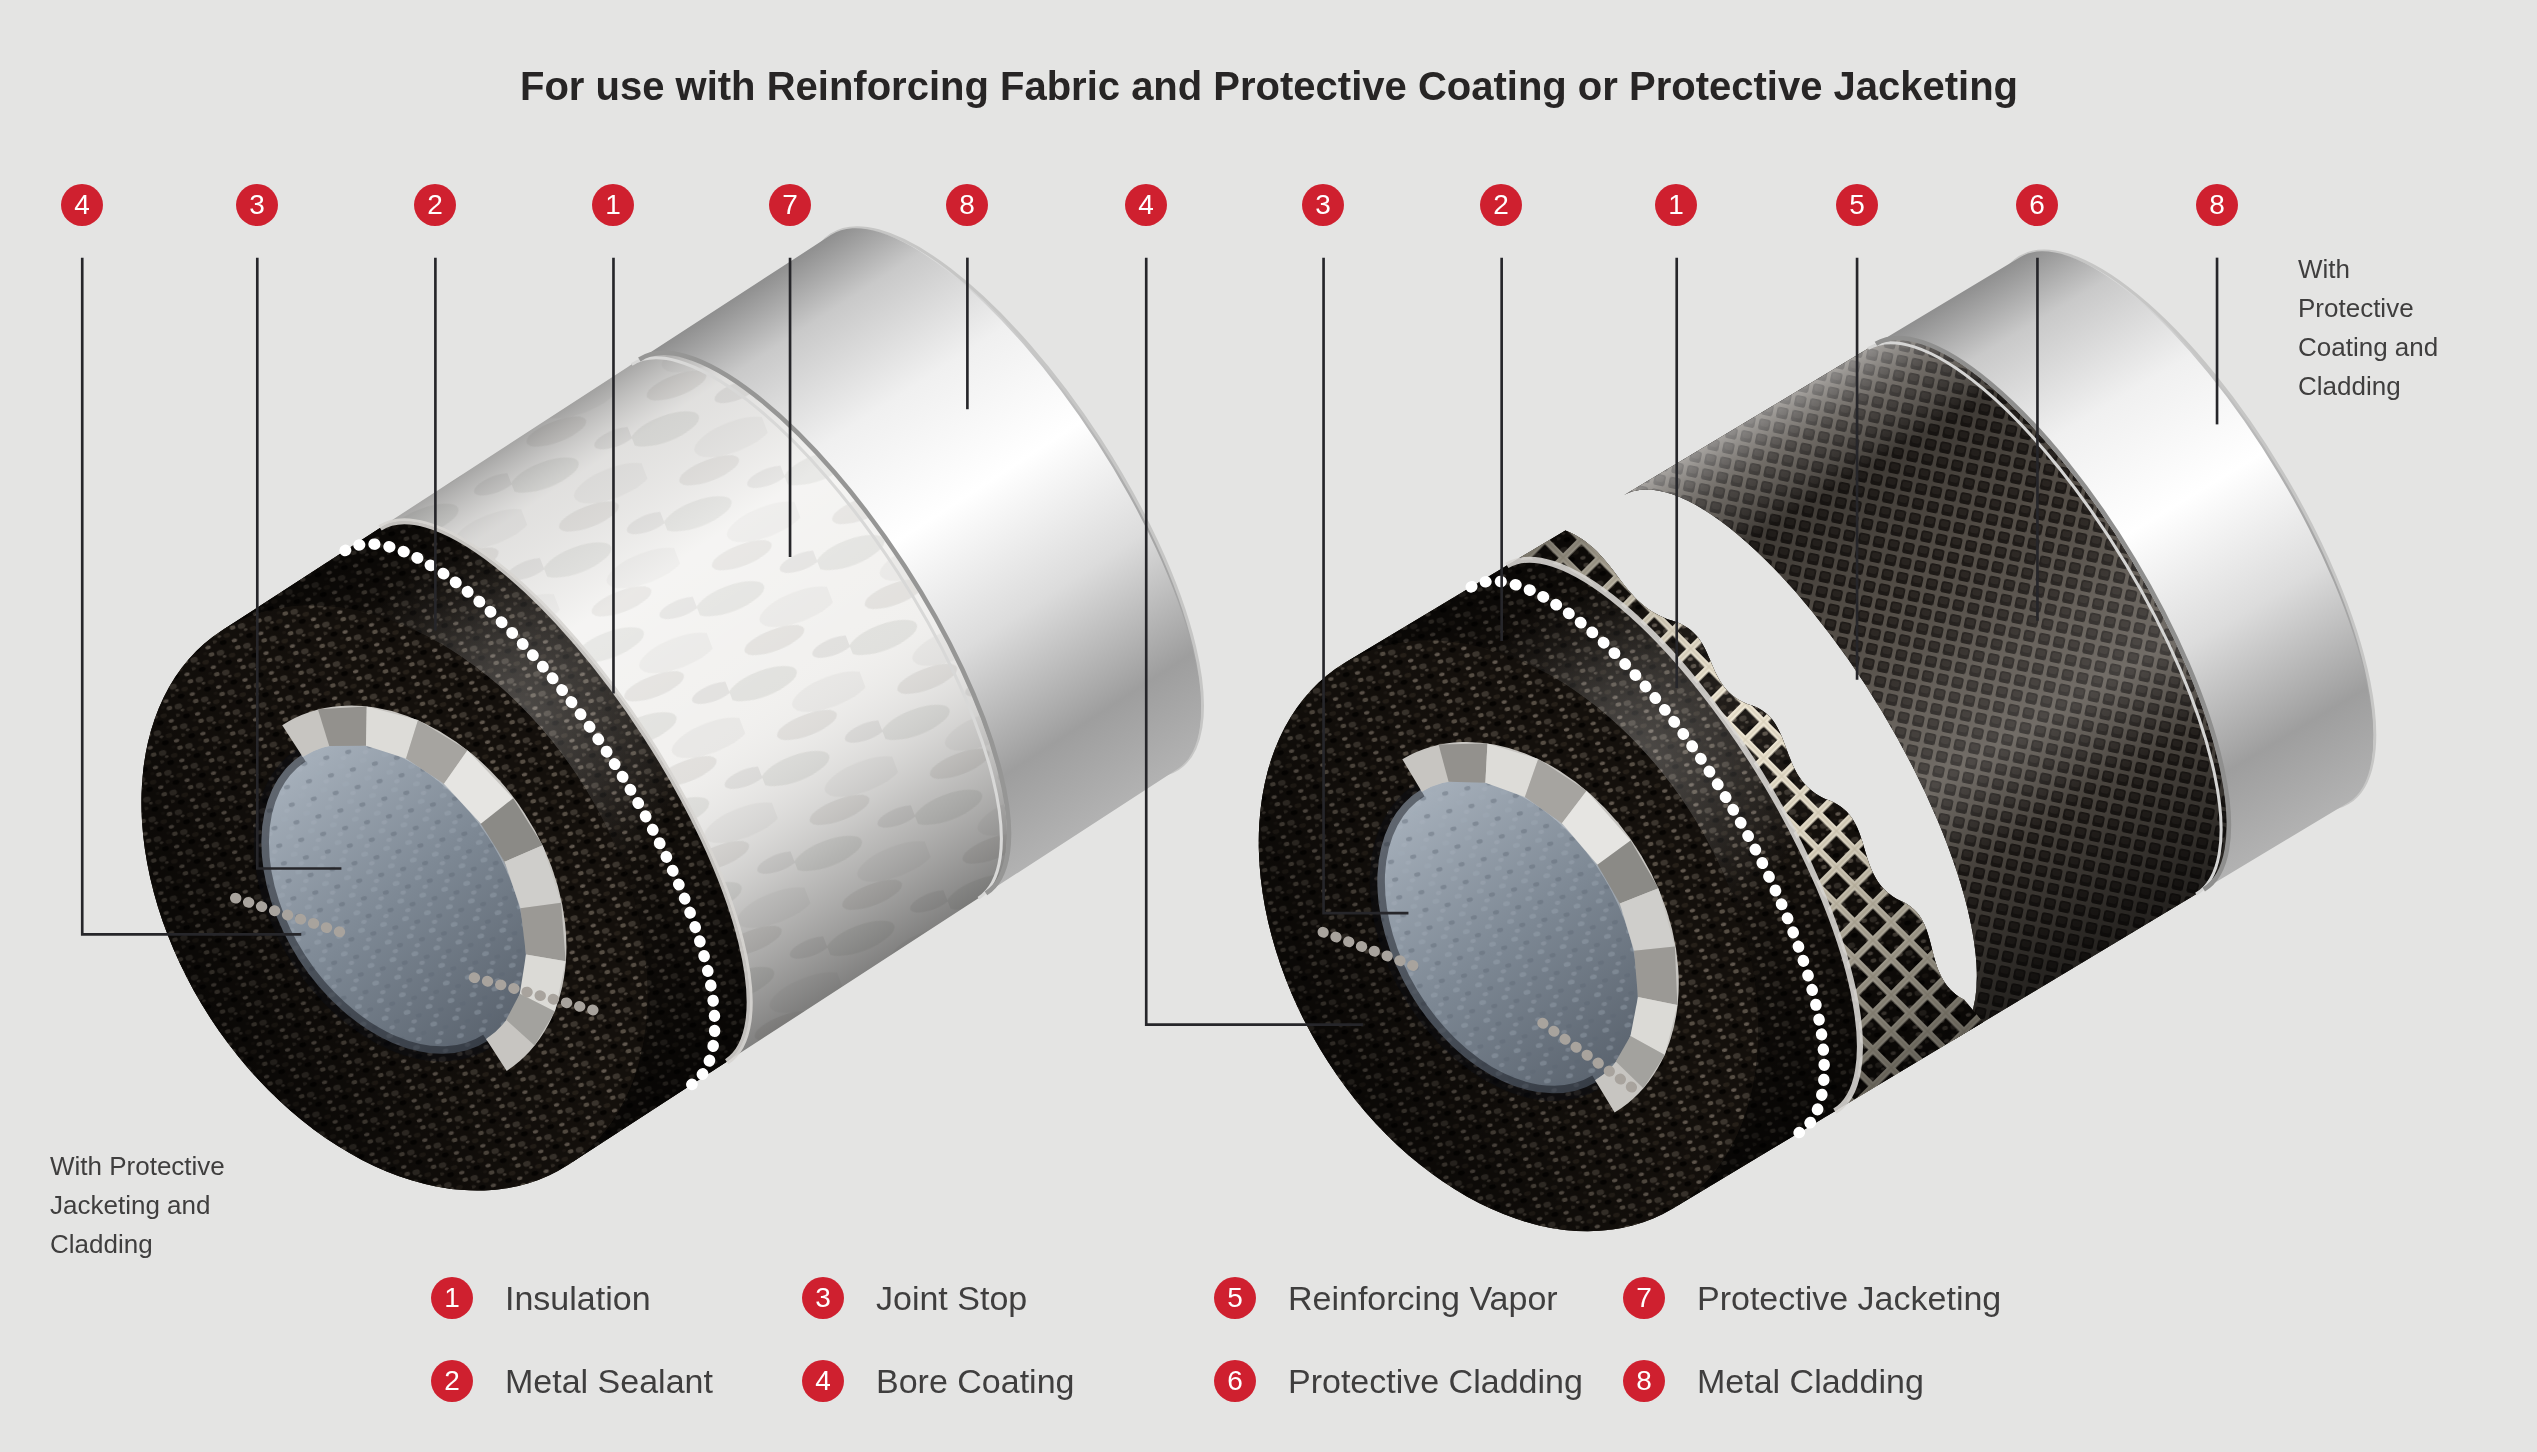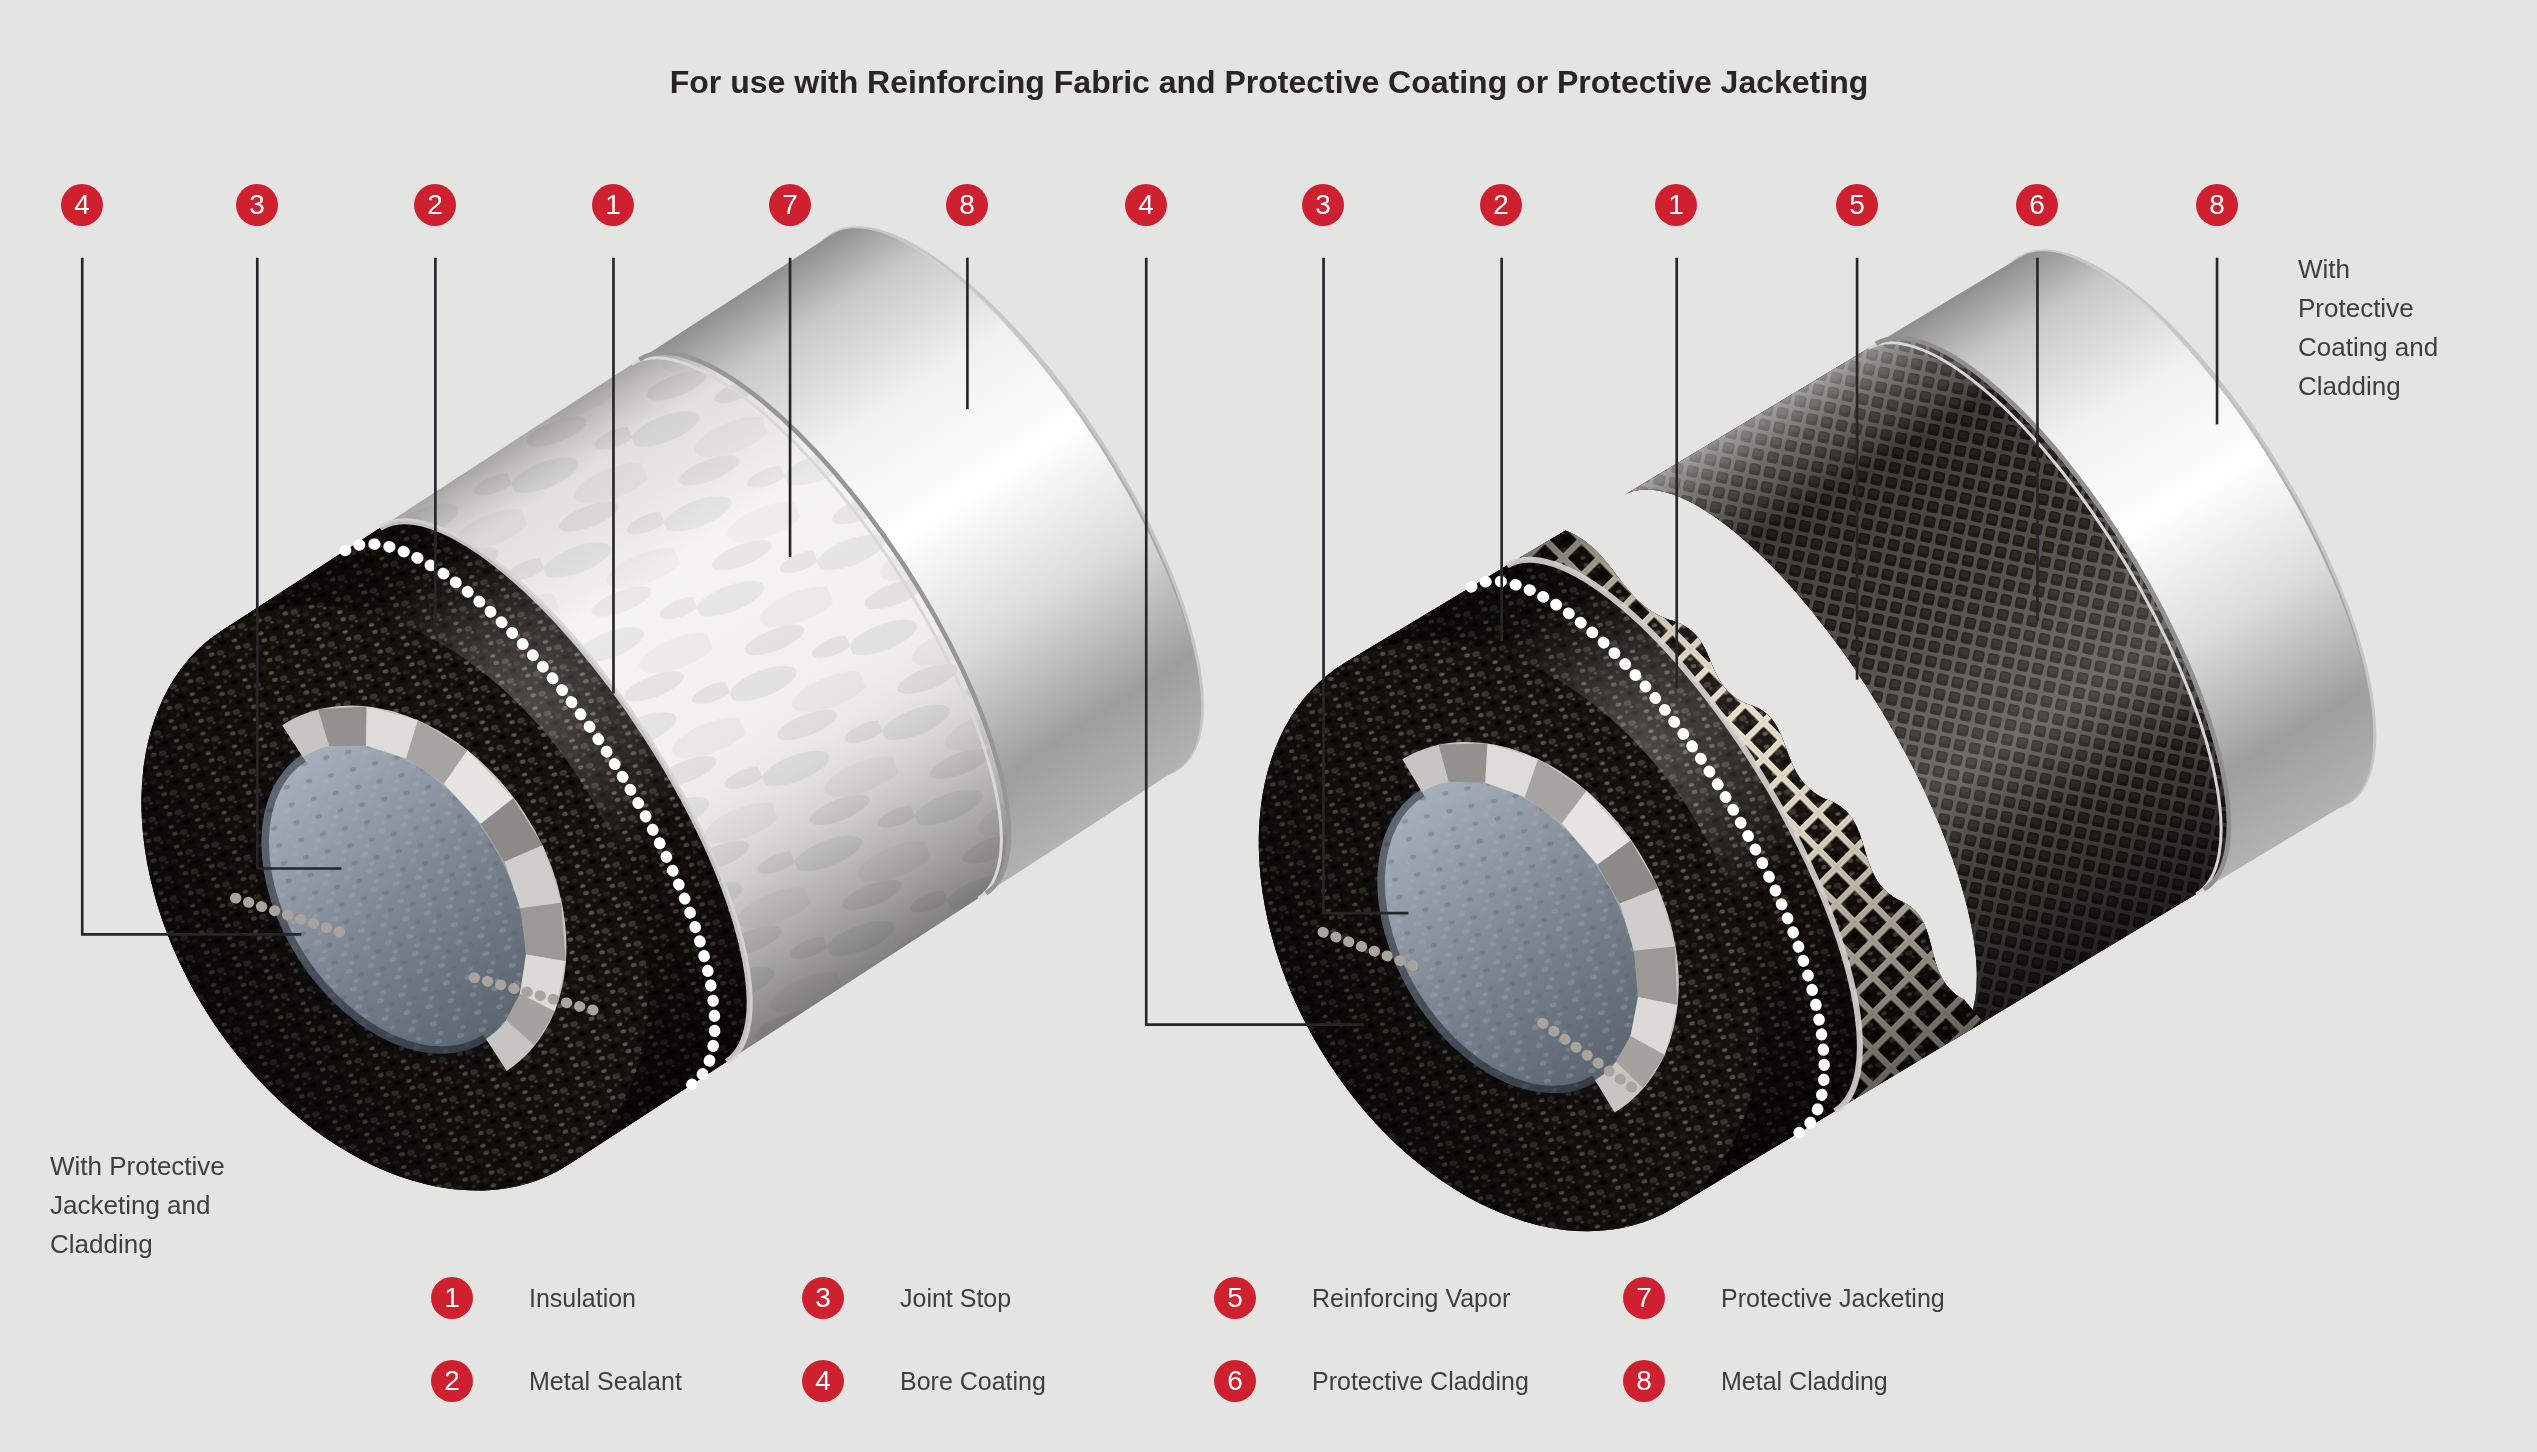--- a/index.html
+++ b/index.html
@@ -3,21 +3,21 @@
 <meta charset="utf-8">
 <style>
   html,body{margin:0;padding:0;background:#cfcfcf;}
   .stage{
     position:relative;width:2538px;height:1452px;overflow:hidden;
     background:var(--bg,#e4e4e3);
     font-family:"Liberation Sans","DejaVu Sans",sans-serif;
   }
   .title{
     position:absolute;left:0;top:64px;width:100%;text-align:center;
-    font-size:32px;font-weight:bold;color:var(--text-dark,#272525);
+    font-size:40px;font-weight:bold;color:var(--text-dark,#272525);
     letter-spacing:0;
   }
   .layer{position:absolute;left:0;top:0;width:2538px;height:1452px;}
   .caption{
     position:absolute;font-size:26px;line-height:39px;color:var(--text-gray,#3f3e3e);
     white-space:pre-line;
   }
   .caption.left{left:50px;top:1147px;width:318px;}
   .caption.right{left:2298px;top:250px;width:227px;}
   .badge{
@@ -28,21 +28,21 @@
   }
   .legend-item{
     position:absolute;display:flex;align-items:center;gap:32px;height:42px;
   }
   .legend-item .lg-badge{
     width:42px;height:42px;border-radius:50%;flex:0 0 42px;
     background:var(--accent,#cf202f);color:#fff;
     display:flex;align-items:center;justify-content:center;
     font-size:28px;font-weight:300;line-height:1;
   }
-  .legend-item .lg-label{font-size:25px;color:var(--text-gray,#3f3e3e);white-space:nowrap;margin-left:24px;}
+  .legend-item .lg-label{font-size:34px;color:var(--text-gray,#3f3e3e);white-space:nowrap;}
   
   .lgc1{left:431px;}  .lgc2{left:802px;} .lgc3{left:1214px;} .lgc4{left:1623px;}
   .lgr1{top:1277px;}  .lgr2{top:1360px;}
 </style>
 </head>
 <body>
 
 <div class="stage" style="--bg: #e4e4e3; --accent: #cf202f; --text-dark: #272525; --text-gray: #3f3e3e;">
 
   <div class="title">For use with Reinforcing Fabric and Protective Coating or Protective Jacketing</div>

